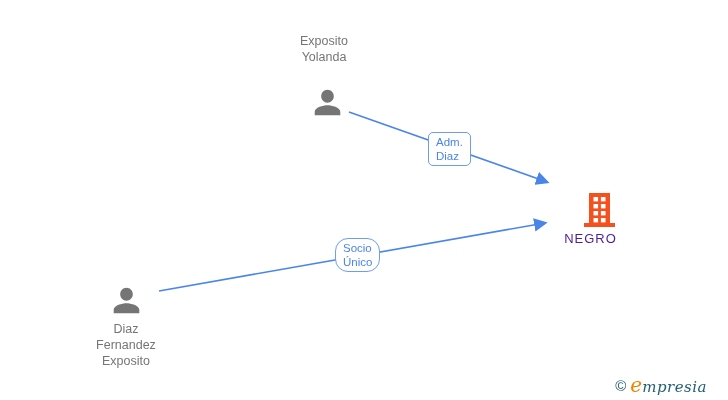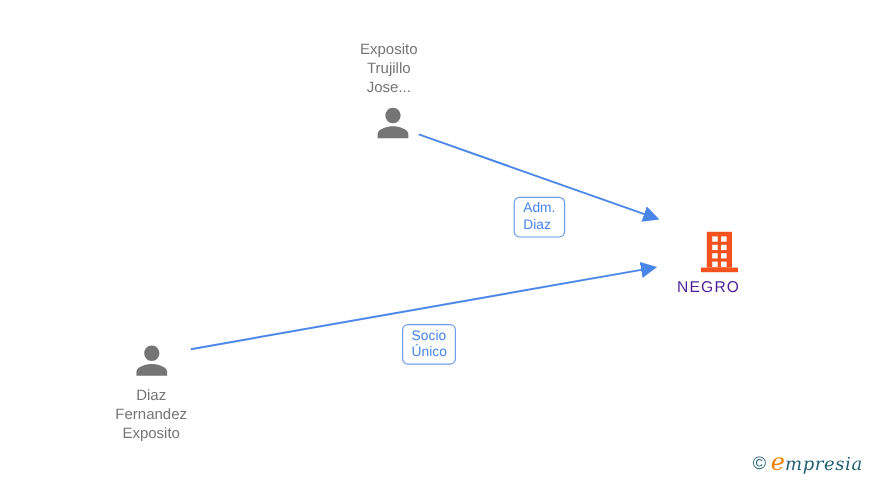--- a/index.html
+++ b/index.html
@@ -39,25 +39,24 @@
     position: absolute;
     background: #ffffff;
     border: 1.5px solid #6d9eeb;
     border-radius: 5px;
     padding: 2px 7px;
     color: #4a86e8;
     font-size: 11.5px;
     line-height: 14px;
     text-align: left;
     white-space: nowrap;
-    margin-top: 32px;
   }
   .brand {
     position: absolute;
-    right: 9px;
+    right: 21px;
     bottom: 3px;
     font-size: 16px;
     color: #225f74;
     white-space: nowrap;
   }
   .brand .copy {
     font-size: 15px;
     font-style: normal;
     vertical-align: 1px;
     margin-right: 4px;
@@ -85,22 +84,21 @@
       <marker id="arrowhead" viewBox="0 0 10 10" refX="8" refY="5" markerWidth="8.5" markerHeight="8.5" orient="auto-start-reverse">
         <path d="M0,0 L10,5 L0,10 z" fill="#4a86e8"></path>
       </marker>
     </defs>
     <line x1="349" y1="112" x2="547" y2="182" stroke="#4a86e8" stroke-width="1.6" marker-end="url(#arrowhead)"></line>
     <line x1="159" y1="291" x2="545" y2="223" stroke="#4a86e8" stroke-width="1.6" marker-end="url(#arrowhead)"></line>
   </svg>
 
   <div class="node-label" style="left:264px; top:33px; width:120px;">
     <div>Exposito</div>
-    <div>Trujillo</div>
-    <div>Jose...</div>
+    <div>Yolanda</div>
   </div>
   <div class="node" style="left:309px; top:84px;">
     <svg class="person-icon-svg" width="37" height="37" viewBox="0 0 24 24">
       <path fill="#757575" d="M12 12.2c2.3 0 4.1-1.9 4.1-4.2S14.3 3.8 12 3.8 7.9 5.7 7.9 8s1.8 4.2 4.1 4.2zm0 1.6c-2.8 0-8.3 1.4-8.3 4.2v2.2h16.6V18c0-2.8-5.5-4.2-8.3-4.2z"></path>
     </svg>
   </div>
 
   <div class="edge-label" style="left:428px; top:132px;">
     <div>Adm.</div>
     <div>Diaz</div>
@@ -119,21 +117,21 @@
         <rect x="16.9" y="18" width="4.6" height="4.4"></rect>
         <rect x="9.5" y="25" width="4.6" height="4.4"></rect>
         <rect x="16.9" y="25" width="4.6" height="4.4"></rect>
       </g>
     </svg>
   </div>
   <div class="node-label company-label" style="left:528px; top:230px; width:125px;">
     <div>NEGRO</div>
   </div>
 
-  <div class="edge-label" style="left:335px; top:238px;">
+  <div class="edge-label" style="left:335px; top:238px;border-radius:13px;">
     <div>Socio</div>
     <div>Único</div>
   </div>
 
   <div class="node" style="left:108px; top:282px;">
     <svg class="person-icon-svg" width="37" height="37" viewBox="0 0 24 24">
       <path fill="#757575" d="M12 12.2c2.3 0 4.1-1.9 4.1-4.2S14.3 3.8 12 3.8 7.9 5.7 7.9 8s1.8 4.2 4.1 4.2zm0 1.6c-2.8 0-8.3 1.4-8.3 4.2v2.2h16.6V18c0-2.8-5.5-4.2-8.3-4.2z"></path>
     </svg>
   </div>
   <div class="node-label" style="left:66px; top:321px; width:120px;">

